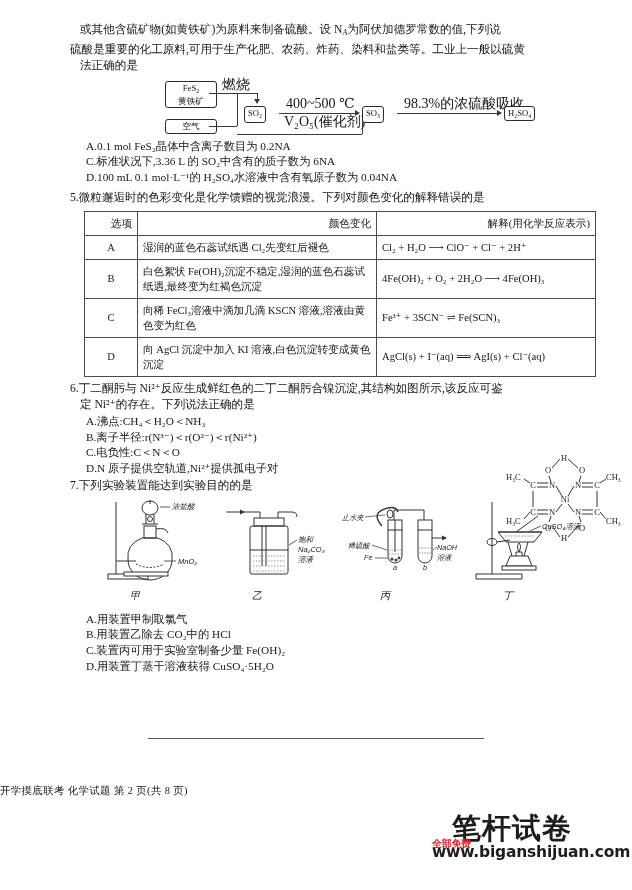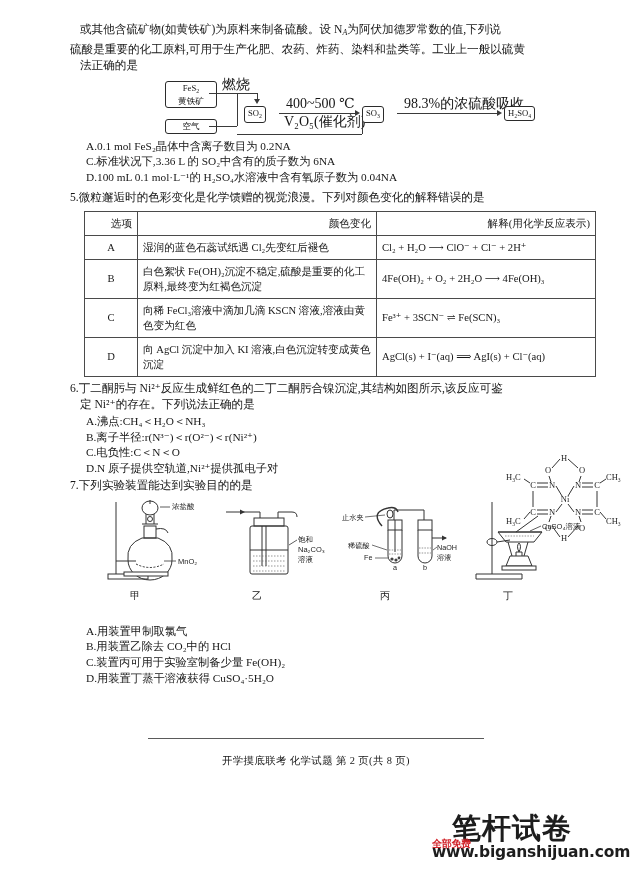--- a/index.html
+++ b/index.html
@@ -118,36 +118,36 @@
     width: 132px;
     height: 92px;
   }
   .struct svg { display: block; }
 
   
   .apparatus {
     position: relative;
     height: 106px;
     margin: 3px 0 8px 0;
+    font-style: italic;
   }
   .app { position: absolute; top: 0; }
   .app svg { display: block; }
   .app-cap {
     text-align: center;
     font-size: 10px;
     margin-top: -1px;
   }
 
   
   .footer {
     position: absolute;
     left: 0;
     right: 0;
-    top: 754px;
-    text-align: center;
+    top: 784px;
     font-size: 10.4px;
     letter-spacing: 0.4px;
   }
   .footer-rule {
     position: absolute;
     left: 148px;
     width: 336px;
     top: 738px;
     height: 1px;
     background: #5a5a5a;
@@ -260,21 +260,21 @@
           <td class="col-chg">颜色变化</td>
           <td class="col-exp">解释(用化学反应表示)</td>
         </tr>
         <tr>
           <td class="col-opt">A</td>
           <td class="col-chg">湿润的蓝色石蕊试纸遇 Cl₂先变红后褪色</td>
           <td class="col-exp eq">Cl₂ + H₂O ⟶ ClO⁻ + Cl⁻ + 2H⁺</td>
         </tr>
         <tr>
           <td class="col-opt">B</td>
-          <td class="col-chg">白色絮状 Fe(OH)₂沉淀不稳定,硫酸是重要的化工原料,最终变为红褐色沉淀</td>
+          <td class="col-chg">白色絮状 Fe(OH)₂沉淀不稳定,湿润的蓝色石蕊试纸遇,最终变为红褐色沉淀</td>
           <td class="col-exp eq">4Fe(OH)₂ + O₂ + 2H₂O ⟶ 4Fe(OH)₃</td>
         </tr>
         <tr>
           <td class="col-opt">C</td>
           <td class="col-chg">向稀 FeCl₃溶液中滴加几滴 KSCN 溶液,溶液由黄色变为红色</td>
           <td class="col-exp eq">Fe³⁺ + 3SCN⁻ ⇌ Fe(SCN)₃</td>
         </tr>
         <tr>
           <td class="col-opt">D</td>
           <td class="col-chg">向 AgCl 沉淀中加入 KI 溶液,白色沉淀转变成黄色沉淀</td>
@@ -454,21 +454,21 @@
             </g>
             <g font-size="7.5" fill="#222" font-family="'Liberation Sans', sans-serif">
               <text x="70" y="31">CuSO₄溶液</text>
             </g>
             <line x1="58" y1="33" x2="69" y2="28" stroke="#333" stroke-width="0.8"></line>
           </svg>
           <div class="app-cap" style="width:72px;">丁</div>
         </div>
       </div>
 
-      <div class="opt" style="margin-top:20px;">A.用装置甲制取氯气</div>
+      <div class="opt" style="margin-top:8px;">A.用装置甲制取氯气</div>
       <div class="opt">B.用装置乙除去 CO₂中的 HCl</div>
       <div class="opt">C.装置丙可用于实验室制备少量 Fe(OH)₂</div>
       <div class="opt">D.用装置丁蒸干溶液获得 CuSO₄·5H₂O</div>
     </div>
   </div>
 
   <div class="struct">
     <svg width="132" height="92" viewBox="0 0 132 92">
       <g font-family="'Liberation Serif', serif" font-size="8.5" fill="#1d1d1d">
 

